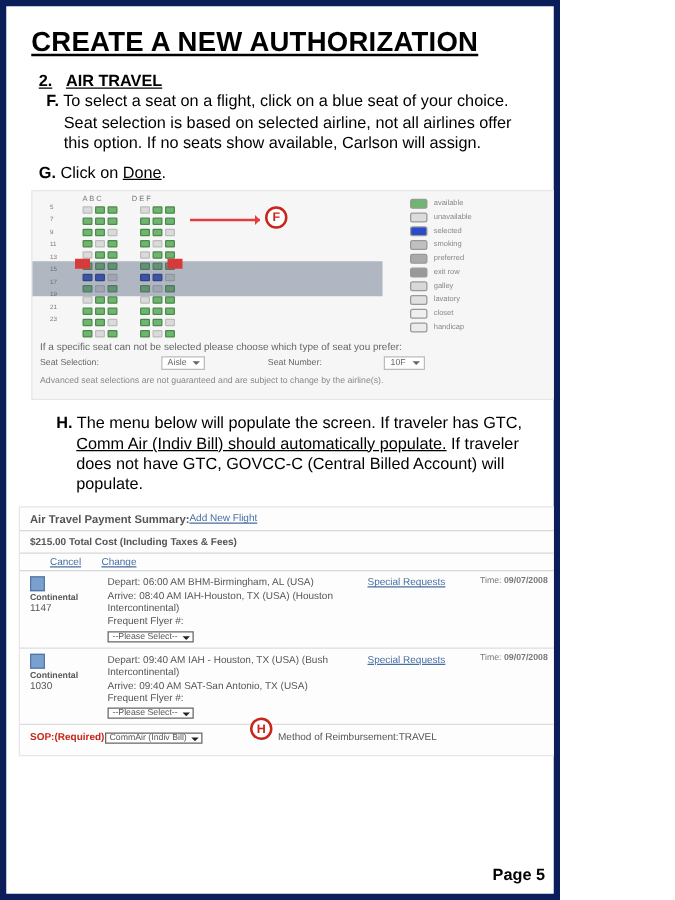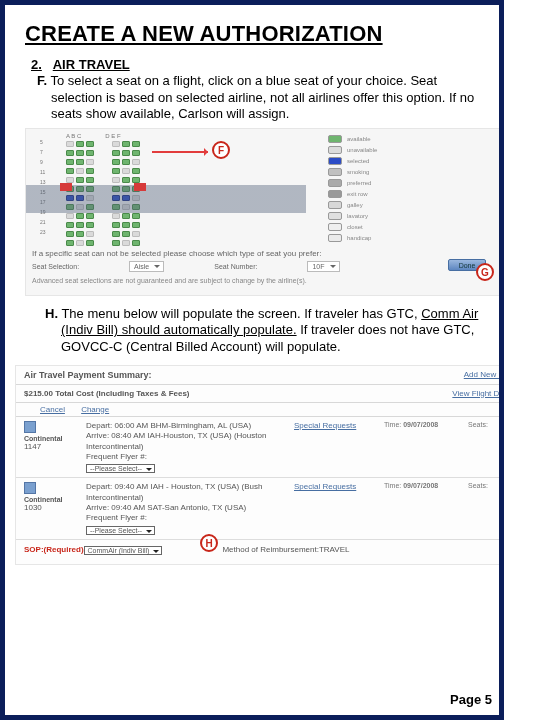--- a/index.html
+++ b/index.html
@@ -1,18 +1,18 @@
 <!DOCTYPE html>
 <html><head>
 <meta charset="utf-8">
 <style>
   * { box-sizing: border-box; margin: 0; padding: 0; }
   html, body { width: 540px; height: 720px; font-family: Arial, Helvetica, sans-serif; background:#fff; }
   .page {
-    width: 504px; height: 720px; border: 5px solid #0b1e5a; padding: 16px 18px 22px 26px;
+    width: 448px; height: 720px; border: 5px solid #0b1e5a; padding: 16px 18px 22px 26px;
     position: relative; overflow: hidden;
   }
   .title {
     font-size: 22px; font-weight: 700; text-decoration: underline;
     letter-spacing: 0.2px; margin-bottom: 10px; margin-left: -6px;
   }
   .sec-num { font-weight: 700; text-decoration: underline; font-size: 13px; }
   .letter { font-weight: 700; font-size: 13px; }
   .body-text { font-size: 13px; line-height: 1.25; }
   .hang-f { margin-left: 6px; text-indent: -14px; padding-left: 14px; }
@@ -83,21 +83,21 @@
   .done-btn {
     position:absolute; right:34px; top:130px; width:38px; height:12px; border:1px solid #476ea2;
     background:linear-gradient(#9ab7de,#5d86c0); border-radius:2px; font-size:7px; color:#133; text-align:center; line-height:11px;
   }
   .foot-note { position:absolute; left:6px; top:148px; width:480px; font-size:7px; color:#888; }
   .payment-block {
     margin-top:10px; margin-left:-16px; width:512px; height:200px; border:1px solid #e6e6e6;
     font-size:8px; color:#555; position:relative; background:#fdfdfd;
   }
   .pay-header { padding:4px 8px; font-weight:700; font-size:9px; color:#555;
-    border-bottom:1px solid #d8d8d8; display:flex; justify-content:space-between;}
+    border-bottom:1px solid #d8d8d8; display:flex; }
   .pay-header .link { color:#476ea2; font-weight:400; font-size:8px; text-decoration:underline;}
   .pay-total { padding:4px 8px; font-size:8px; font-weight:700; display:flex; justify-content:space-between; border-bottom:1px solid #d8d8d8;}
   .pay-total .link { color:#476ea2; font-weight:400; text-decoration:underline;}
   .cancel-line { padding:2px 10px; font-size:8px; color:#476ea2; border-bottom:1px solid #d8d8d8;}
   .cancel-line span { text-decoration:underline; margin-left:14px; }
   .flight-card { border-bottom:1px solid #ddd; padding:4px 8px; display:grid;
     grid-template-columns: 58px 1fr 86px 80px 50px; gap:4px; align-items:start;}
   .airline { font-weight:700; font-size:7px; }
   .air-logo { width:12px; height:12px; background:#7aa0cf; border:1px solid #5476a6; margin-bottom:2px;}
   .flight-lines div { line-height:1.3; }
@@ -118,20 +118,24 @@
     <span class="sec-num">2.</span>
     <span>&nbsp;</span>
     <span class="sec-num">AIR TRAVEL</span>
   </div>
 
   <div class="body-text hang-f">
     <span class="letter">F.</span>
     <span>To select a seat on a flight, click on a blue seat of your choice. Seat selection is based on selected airline, not all airlines offer this option. If no seats show available, Carlson will assign.</span>
   </div>
 
+  <div class="body-text hang-g">
+    <span class="letter">G.</span>
+    <span>Click on </span><span class="ul">Done</span><span>.</span>
+  </div>
 
   <div class="seat-block">
     <div class="seat-map">
       <div class="top-cols">
         <span>A B C</span>
         <span style="margin-left:14px">D E F</span>
       </div>
       <div class="left-rows">
         <span>5</span>
           <span>7</span>

